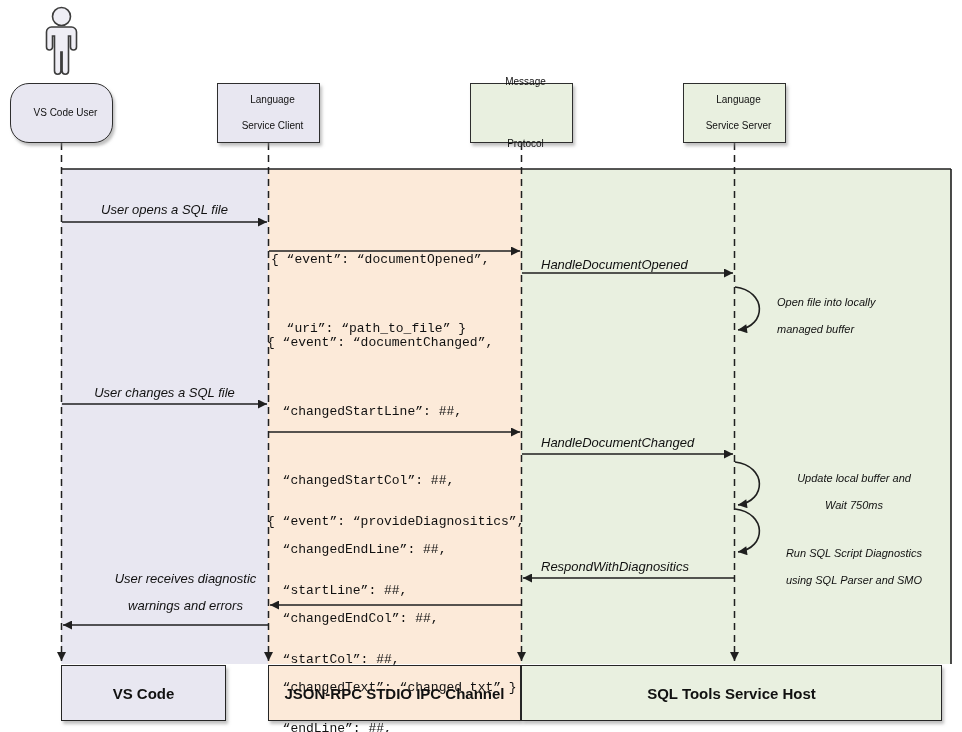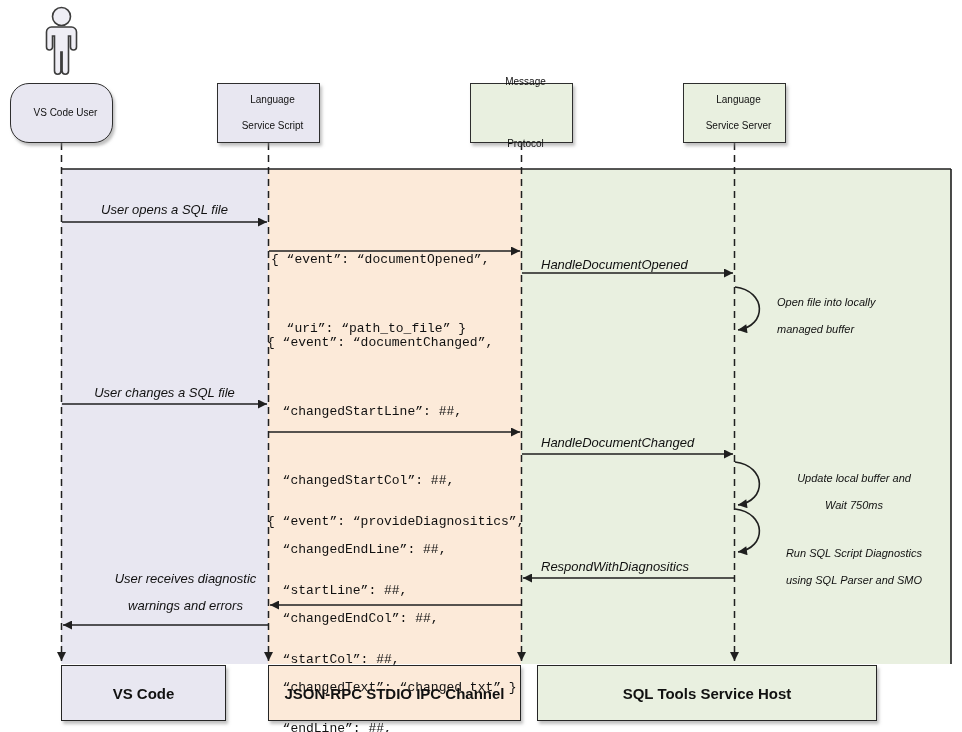--- a/index.html
+++ b/index.html
@@ -37,21 +37,21 @@
   .fbox{
     position:absolute;top:665px;height:56px;
     box-sizing:border-box;border:1.8px solid #252525;
     display:flex;align-items:center;justify-content:center;
     font-size:15px;font-weight:bold;
     box-shadow:2px 3px 3px rgba(140,140,140,.55);
     z-index:3;
   }
   .fbox-vscode{left:61px;width:165px;background:#e8e7f1;}
   .fbox-channel{left:268px;width:253px;background:#fcead9;}
-  .fbox-host{left:521px;width:340px;background:#e9f0e0;margin-left:16px;}
+  .fbox-host{left:521px;width:421px;background:#e9f0e0;}
 
   .msg-label{
     position:absolute;font-style:italic;font-size:13px;
     text-align:center;line-height:18px;z-index:4;
   }
   .msg-label.two{line-height:27px;}
   .hmsg{
     position:absolute;font-style:italic;font-size:13px;
     line-height:18px;z-index:4;
   }
@@ -116,21 +116,21 @@
     <path d="M735,287 C767,291 767,326 738,330" fill="none" stroke="#1f1f1f" stroke-width="1.6" marker-end="url(#arw)"></path>
     <path d="M735,462 C767,466 767,501 738,505" fill="none" stroke="#1f1f1f" stroke-width="1.6" marker-end="url(#arw)"></path>
     <path d="M735,509 C767,513 767,548 738,552" fill="none" stroke="#1f1f1f" stroke-width="1.6" marker-end="url(#arw)"></path>
   </svg>
 
   <div class="pbox lav pbox-user">
     <div>VS Code User</div>
   </div>
   <div class="pbox lav pbox-client">
     <div>Language</div>
-    <div>Service Script</div>
+    <div>Service Client</div>
   </div>
   <div class="pbox grn pbox-protocol">
     <div>Message</div>
     <div>Protocol</div>
   </div>
   <div class="pbox grn pbox-server">
     <div>Language</div>
     <div>Service Server</div>
   </div>
 

